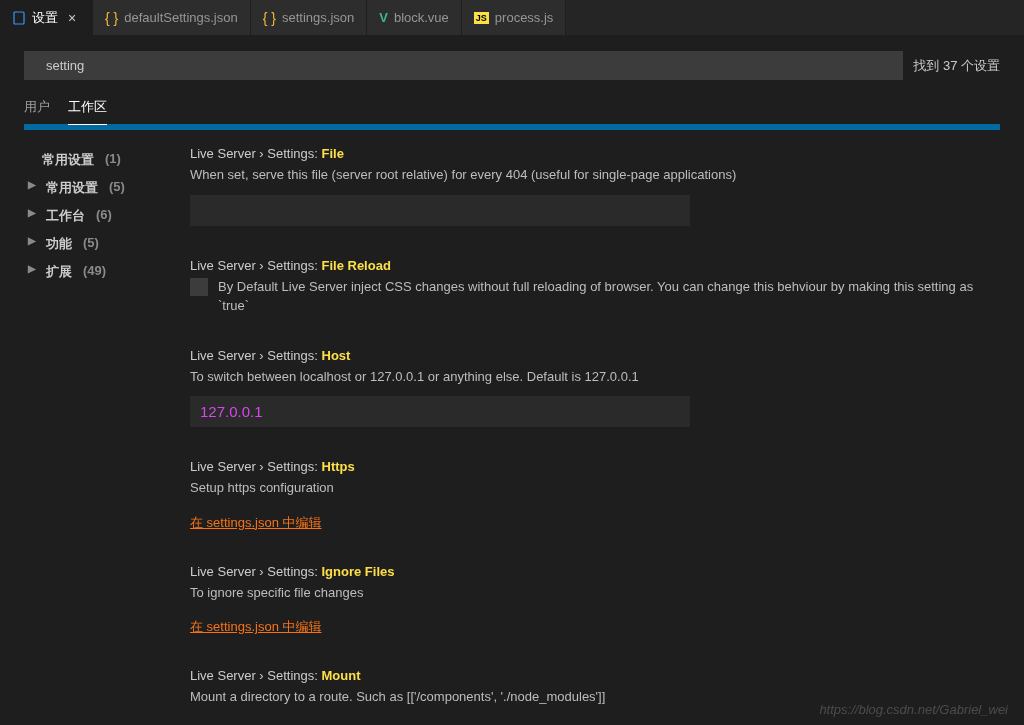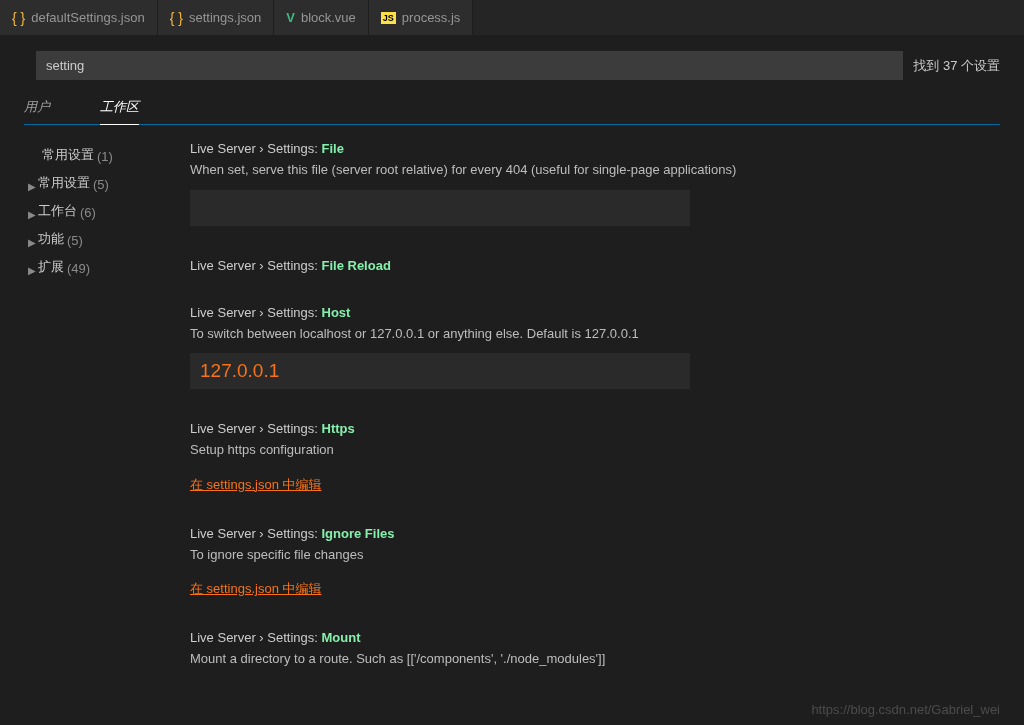--- a/index.html
+++ b/index.html
@@ -53,103 +53,101 @@
   display: flex;
   align-items: center;
   margin: 16px 24px 0 24px;
   gap: 10px;
 }
 .search-input {
   flex: 1;
   background: #3c3c3c;
   color: #cccccc;
   border: none;
-  padding: 7px 10px;
+  padding: 7px 22px;
   font-size: 13px;
   outline: none;
-  margin-left: 12px;
 }
 .search-count {
   color: #cccccc;
   font-size: 13px;
   white-space: nowrap;
 }
 
 .scope-tabs {
   display: flex;
   margin: 18px 24px 0 24px;
-  border-bottom: 1px solid #0369a1;
+  border-bottom: 6px solid #0369a1;
   gap: 18px;
-  font-style: italic;
 }
 .scope-tab {
   padding-bottom: 8px;
   color: #a0a0a0;
   cursor: pointer;
   position: relative;
 }
 .scope-tab.active {
   color: #ffffff;
-  margin-left: 32px;
 }
 .scope-tab.active::after {
   content: "";
   position: absolute;
   left: 0; right: 0; bottom: -1px;
   height: 1px;
   background: #ffffff;
 }
 
 .body-row {
   display: flex;
   margin-top: 16px;
 }
 .sidebar {
   width: 190px;
   padding-left: 28px;
 }
 .side-item {
   display: flex;
-  align-items: flex-end;
-  gap: 0;
+  align-items: flex-start;
+  gap: 8px;
   padding: 5px 0;
   color: #cccccc;
   cursor: pointer;
   white-space: nowrap;
+  font-weight: bold;
 }
 .side-item .count { color: #8a8a8a; margin-left: 3px; }
 .side-item.no-arrow { padding-left: 14px; }
 .chev { width: 10px; display: inline-flex; color: #8a8a8a; font-size: 10px; }
 
 .content {
   flex: 1;
   padding-right: 30px;
   padding-bottom: 20px;
 }
 .setting {
   margin-bottom: 32px;
 }
 .setting-title {
   color: #e7e7e7;
   margin-bottom: 4px;
 }
 .setting-title .prefix { font-weight: 400; color: #cccccc; }
-.setting-title .name { font-weight: 700; color: #86efac; }
+.setting-title .name { font-weight: 700; color: #fde047; }
 .setting-desc {
   color: #bdbdbd;
   margin-bottom: 10px;
   line-height: 1.5;
 }
 .setting-input {
   width: 500px;
   background: #2a2a2a;
-  color: #f97316;
+  color: #d946ef;
   border: none;
   padding: 7px 10px;
-  font-size: 19px;
+  font-size: 15px;
   outline: none;
 }
 .checkbox-row {
   display: flex;
   gap: 10px;
   align-items: flex-start;
 }
 .checkbox {
   width: 18px;
   height: 18px;
@@ -159,31 +157,41 @@
 }
 .edit-link {
   color: #f97316;
   text-decoration: underline;
   cursor: pointer;
   display: inline-block;
   margin-top: 6px;
 }
 .watermark {
   position: absolute;
-  right: 24px;
+  right: 16px;
   bottom: 8px;
   color: #6a6a6a;
   font-size: 13px;
   opacity: 0.6;
+  font-style: italic;
 }
 </style>
 </head>
 <body>
 
 <div class="tabbar">
+  <div class="tab active">
+    <span class="icon">
+      <svg width="14" height="14" viewBox="0 0 14 14">
+          <rect x="2" y="1" width="10" height="12" rx="1" fill="none" stroke="#3794ff" stroke-width="1.2"></rect>
+        </svg>
+    </span>
+    <span>设置</span>
+    <span class="close">×</span>
+  </div>
   <div class="tab">
     <span class="icon" style="color:#f5b83d;font-size:14px;">{&nbsp;}</span>
     <span>defaultSettings.json</span>
   </div>
   <div class="tab">
     <span class="icon" style="color:#f5b83d;font-size:14px;">{&nbsp;}</span>
     <span>settings.json</span>
   </div>
   <div class="tab">
     <span class="icon" style="color:#41b883;font-weight:700;">V</span>
@@ -241,20 +249,24 @@
         <span class="prefix">Live Server › Settings: </span><span class="name">File</span>
       </div>
       <div class="setting-desc">When set, serve this file (server root relative) for every 404 (useful for single-page applications)</div>
       <input class="setting-input" value="" style="">
     </div>
 
     <div class="setting">
       <div class="setting-title">
         <span class="prefix">Live Server › Settings: </span><span class="name">File Reload</span>
       </div>
+      <div class="checkbox-row">
+        <div class="checkbox"></div>
+        <div class="setting-desc" style="margin-bottom:0;">By Default Live Server inject CSS changes without full reloading of browser. You can change this behviour by making this setting as `true`</div>
+      </div>
     </div>
 
     <div class="setting">
       <div class="setting-title">
         <span class="prefix">Live Server › Settings: </span><span class="name">Host</span>
       </div>
       <div class="setting-desc">To switch between localhost or 127.0.0.1 or anything else. Default is 127.0.0.1</div>
       <input class="setting-input" value="127.0.0.1" style="">
     </div>
 

